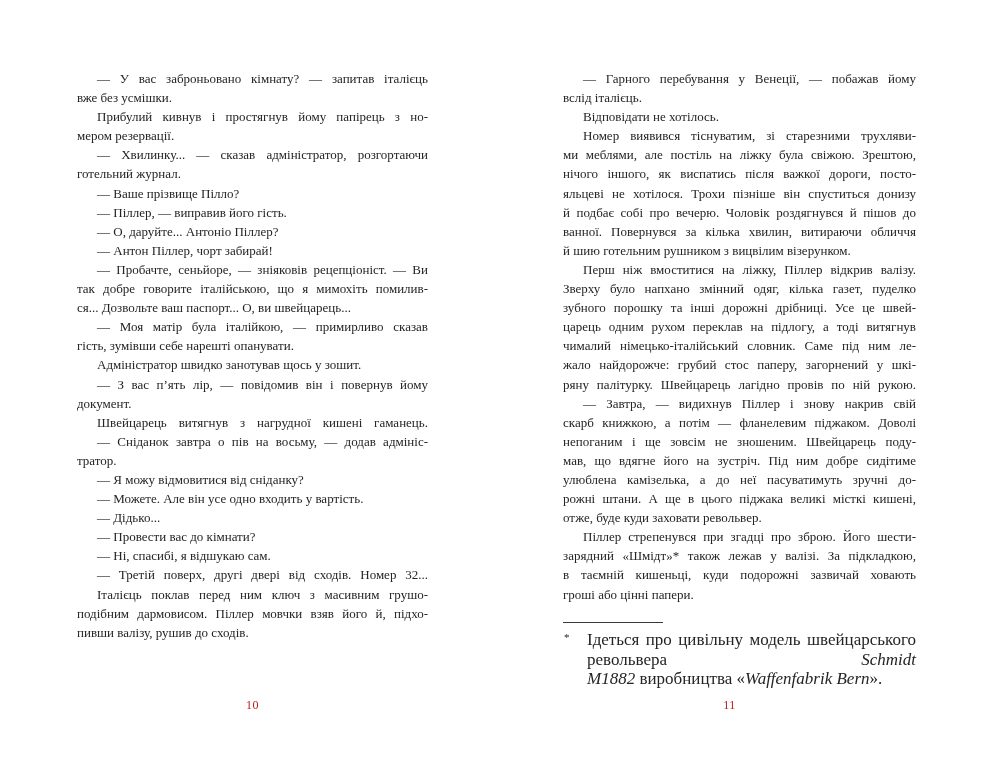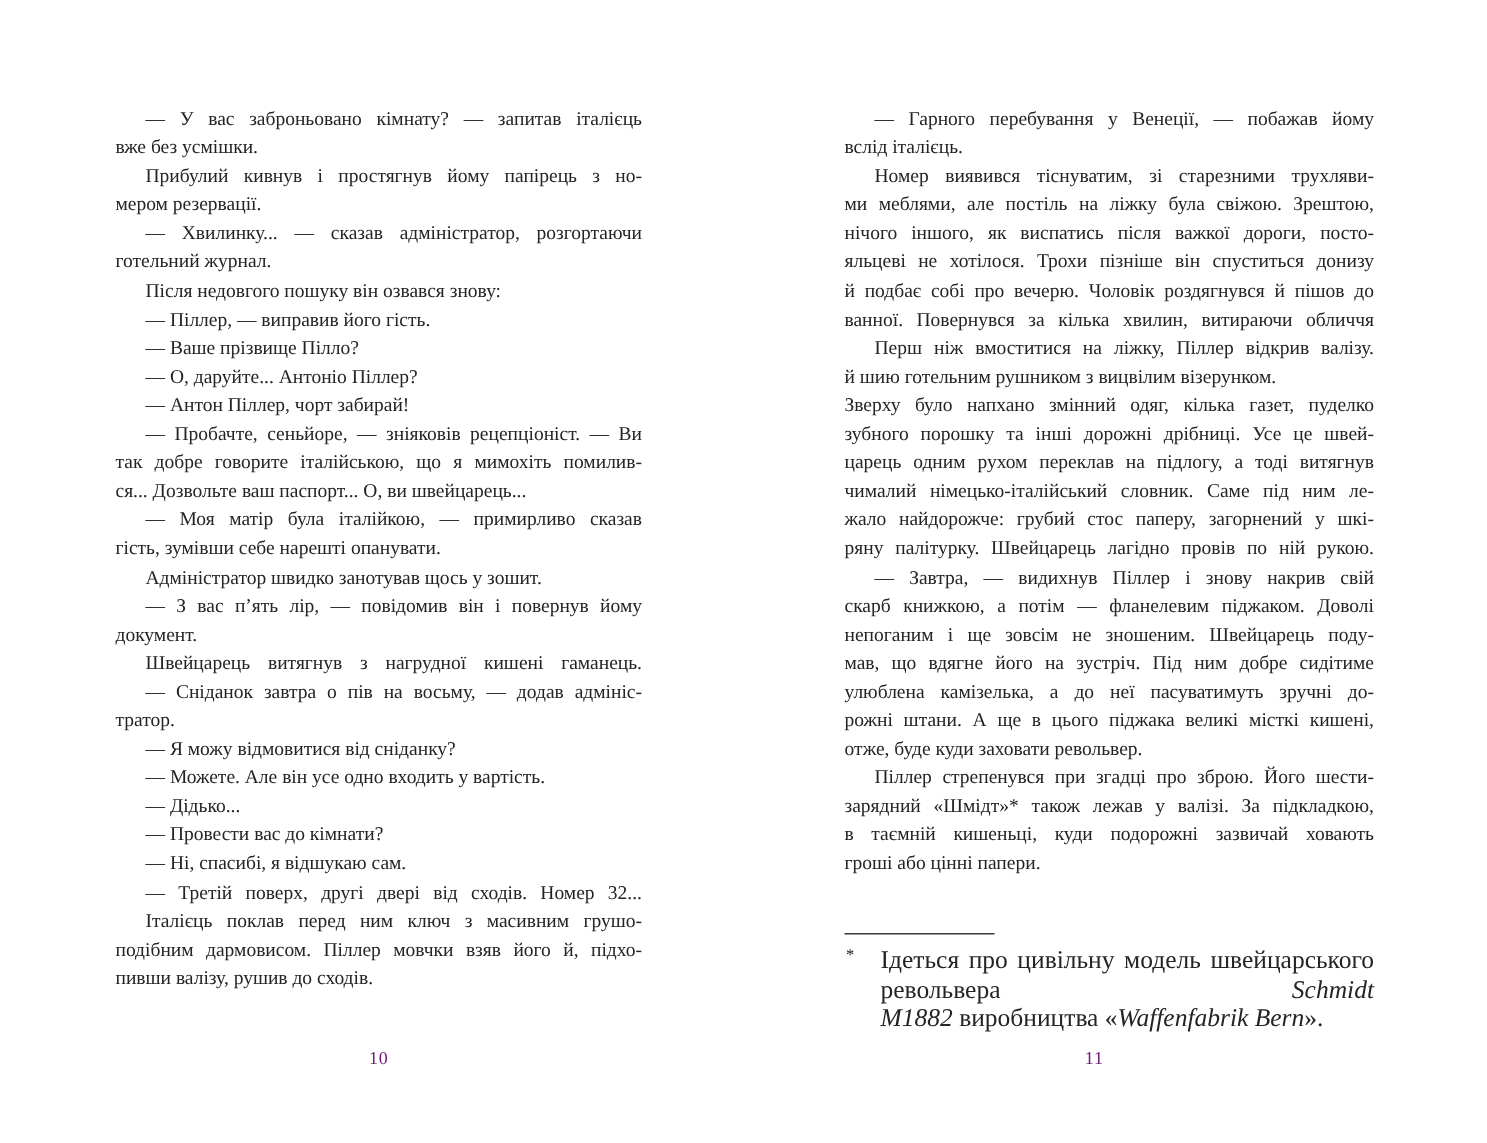--- a/index.html
+++ b/index.html
@@ -32,21 +32,21 @@
   .line.just{
     text-align:justify;
     text-align-last:justify;
   }
   .line.ind{padding-left:20px;}
   .pagenum{
     position:absolute;
     top:698px;
     text-align:center;
     font-size:12px;
-    color:#701a75;
+    color:#b91c1c;
     letter-spacing:0.5px;
   }
   .pagenum.left{left:77px;width:351px;}
   .pagenum.right{left:553px;width:353px;}
   .fn{
     position:absolute;
     left:563px;top:622px;width:353px;
   }
   .fn-rule{
     width:100px;height:0;
@@ -69,23 +69,22 @@
 
 <div class="spread">
 
   <div class="page-col left">
       <div class="line ind just">— У вас заброньовано кімнату? — запитав італієць</div>
       <div class="line">вже без усмішки.</div>
       <div class="line ind just">Прибулий кивнув і простягнув йому папірець з но-</div>
       <div class="line">мером резервації.</div>
       <div class="line ind just">— Хвилинку... — сказав адміністратор, розгортаючи</div>
       <div class="line">готельний журнал.</div>
-      <div class="line ind">Після недовгого пошуку він озвався знову:</div>
+      <div class="line ind">— Ваше прізвище Пілло?</div>
       <div class="line ind">— Піллер, — виправив його гість.</div>
-      <div class="line ind">— Ваше прізвище Пілло?</div>
       <div class="line ind">— О, даруйте... Антоніо Піллер?</div>
       <div class="line ind">— Антон Піллер, чорт забирай!</div>
       <div class="line ind just">— Пробачте, сеньйоре, — зніяковів рецепціоніст. — Ви</div>
       <div class="line just">так добре говорите італійською, що я мимохіть помилив-</div>
       <div class="line">ся... Дозвольте ваш паспорт... О, ви швейцарець...</div>
       <div class="line ind just">— Моя матір була італійкою, — примирливо сказав</div>
       <div class="line">гість, зумівши себе нарешті опанувати.</div>
       <div class="line ind">Адміністратор швидко занотував щось у зошит.</div>
       <div class="line ind just">— З вас п’ять лір, — повідомив він і повернув йому</div>
       <div class="line">документ.</div>
@@ -99,28 +98,29 @@
       <div class="line ind">— Ні, спасибі, я відшукаю сам.</div>
       <div class="line ind just">— Третій поверх, другі двері від сходів. Номер 32...</div>
       <div class="line ind just">Італієць поклав перед ним ключ з масивним грушо-</div>
       <div class="line just">подібним дармовисом. Піллер мовчки взяв його й, підхо-</div>
       <div class="line">пивши валізу, рушив до сходів.</div>
     </div>
 
   <div class="page-col right">
       <div class="line ind just">— Гарного перебування у Венеції, — побажав йому</div>
       <div class="line">вслід італієць.</div>
+      <div class="line ind">Відповідати не хотілось.</div>
       <div class="line ind just">Номер виявився тіснуватим, зі старезними трухляви-</div>
       <div class="line just">ми меблями, але постіль на ліжку була свіжою. Зрештою,</div>
       <div class="line just">нічого іншого, як виспатись після важкої дороги, посто-</div>
       <div class="line just">яльцеві не хотілося. Трохи пізніше він спуститься донизу</div>
       <div class="line just">й подбає собі про вечерю. Чоловік роздягнувся й пішов до</div>
       <div class="line just">ванної. Повернувся за кілька хвилин, витираючи обличчя</div>
+      <div class="line">й шию готельним рушником з вицвілим візерунком.</div>
       <div class="line ind just">Перш ніж вмоститися на ліжку, Піллер відкрив валізу.</div>
-      <div class="line">й шию готельним рушником з вицвілим візерунком.</div>
       <div class="line just">Зверху було напхано змінний одяг, кілька газет, пуделко</div>
       <div class="line just">зубного порошку та інші дорожні дрібниці. Усе це швей-</div>
       <div class="line just">царець одним рухом переклав на підлогу, а тоді витягнув</div>
       <div class="line just">чималий німецько-італійський словник. Саме під ним ле-</div>
       <div class="line just">жало найдорожче: грубий стос паперу, загорнений у шкі-</div>
       <div class="line just">ряну палітурку. Швейцарець лагідно провів по ній рукою.</div>
       <div class="line ind just">— Завтра, — видихнув Піллер і знову накрив свій</div>
       <div class="line just">скарб книжкою, а потім — фланелевим піджаком. Доволі</div>
       <div class="line just">непоганим і ще зовсім не зношеним. Швейцарець поду-</div>
       <div class="line just">мав, що вдягне його на зустріч. Під ним добре сидітиме</div>

